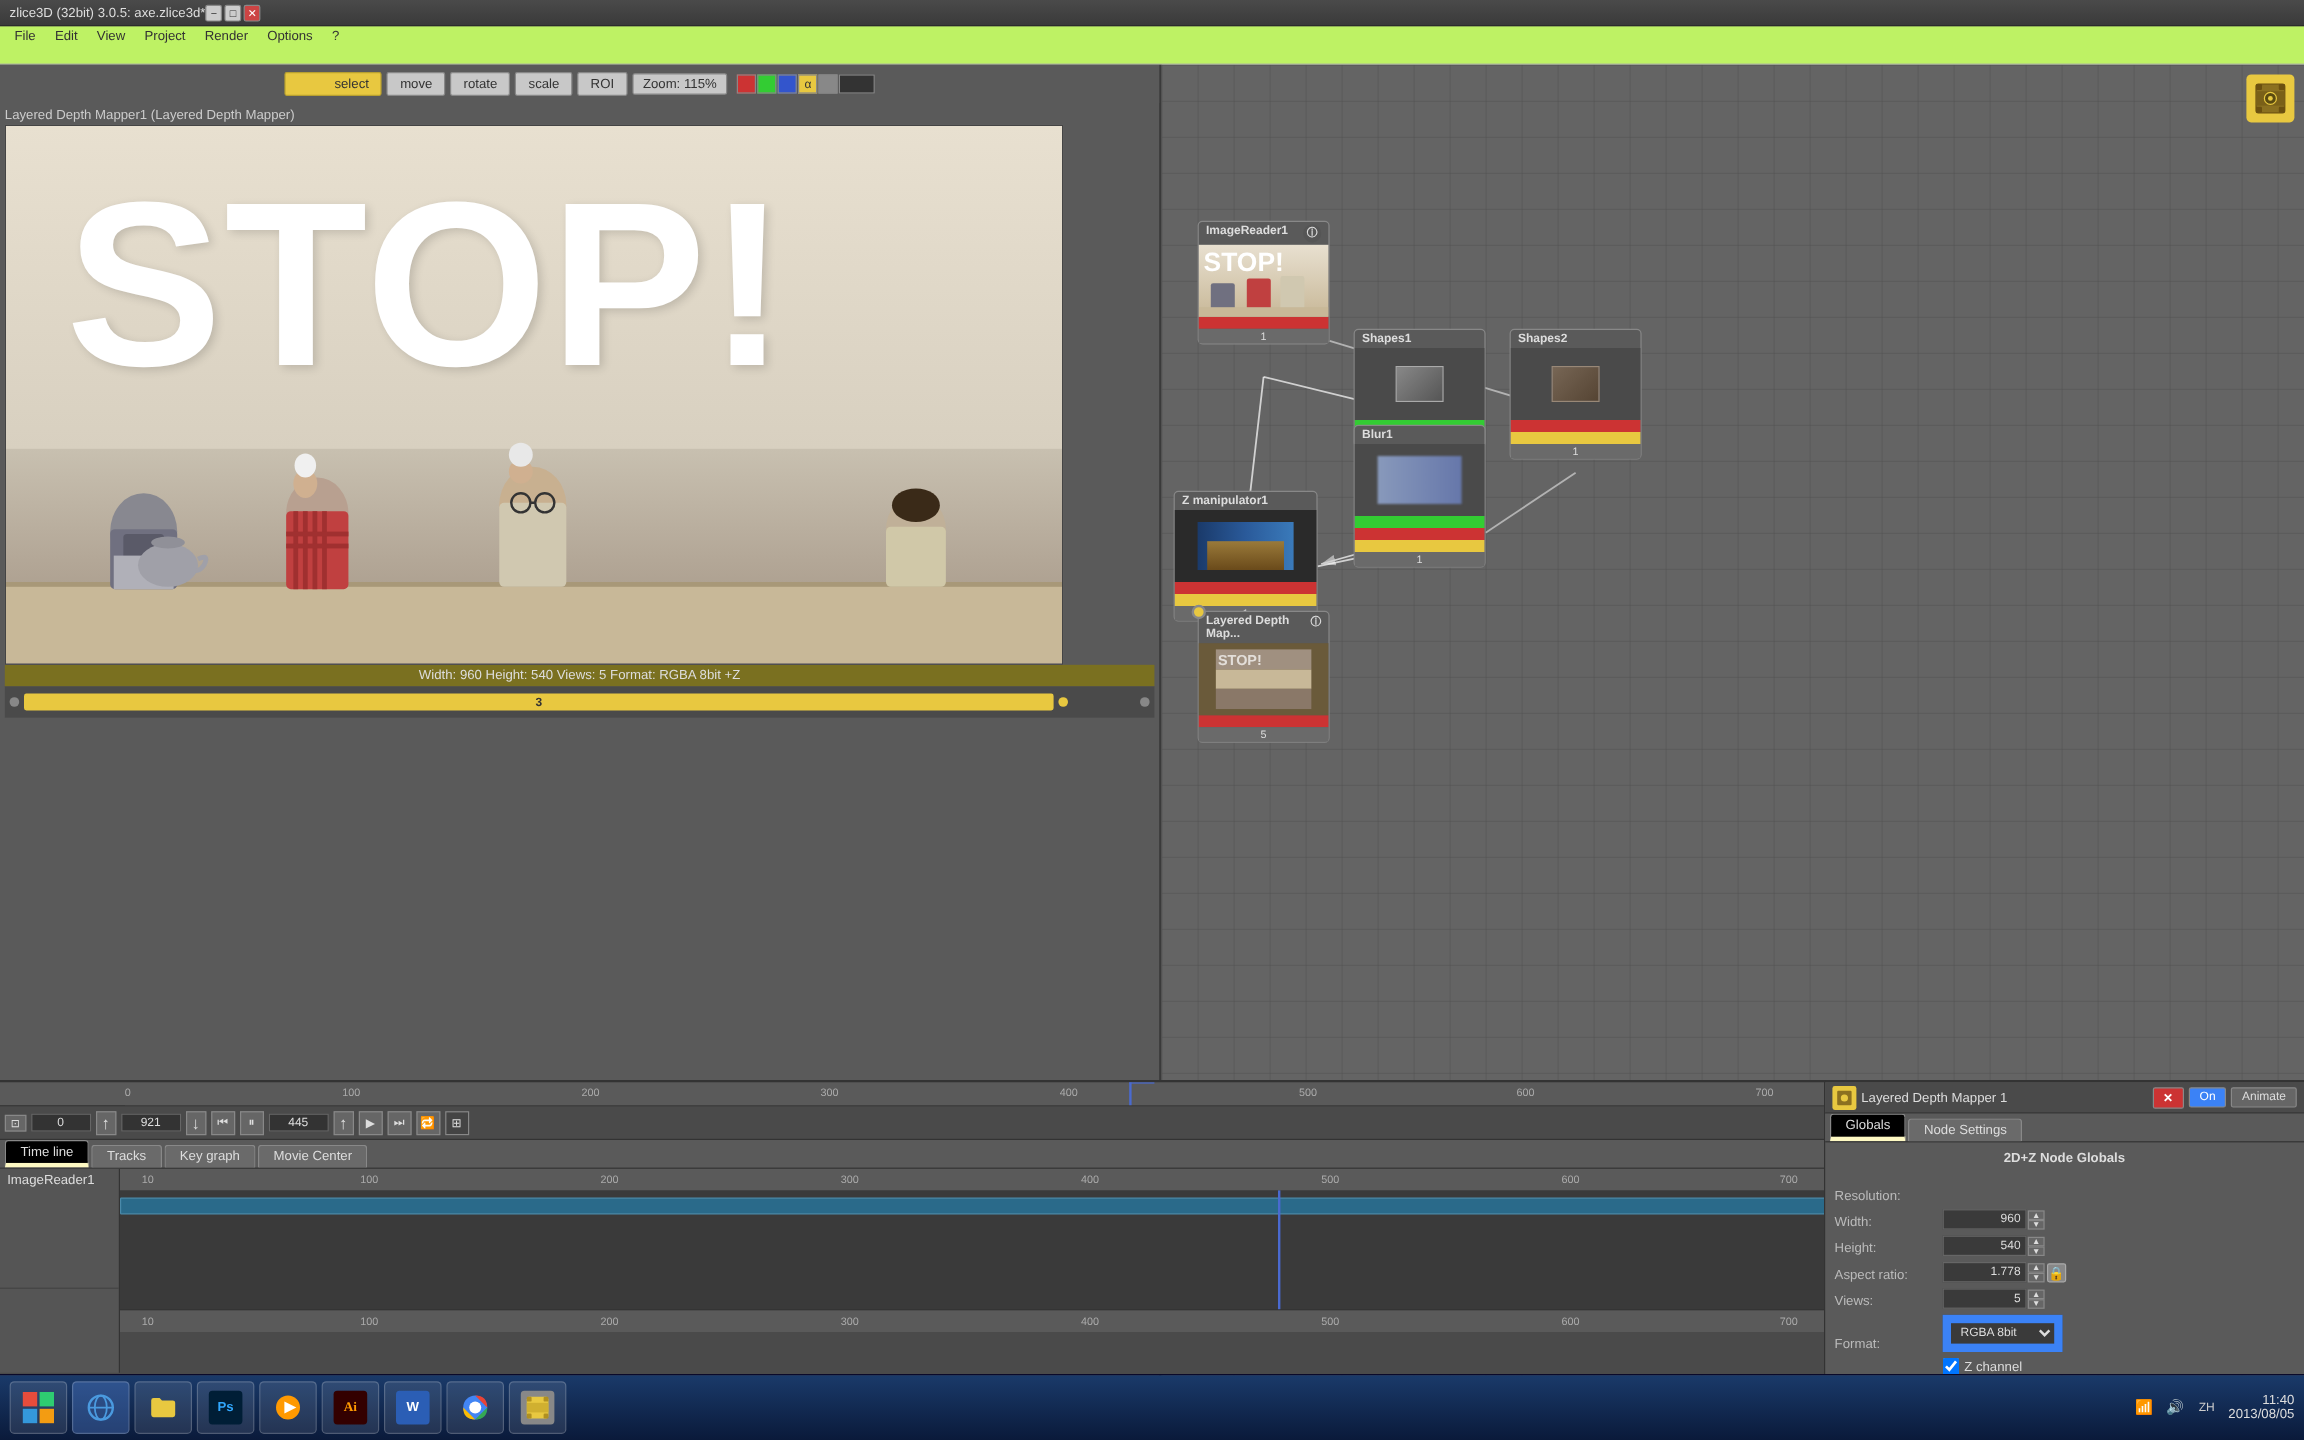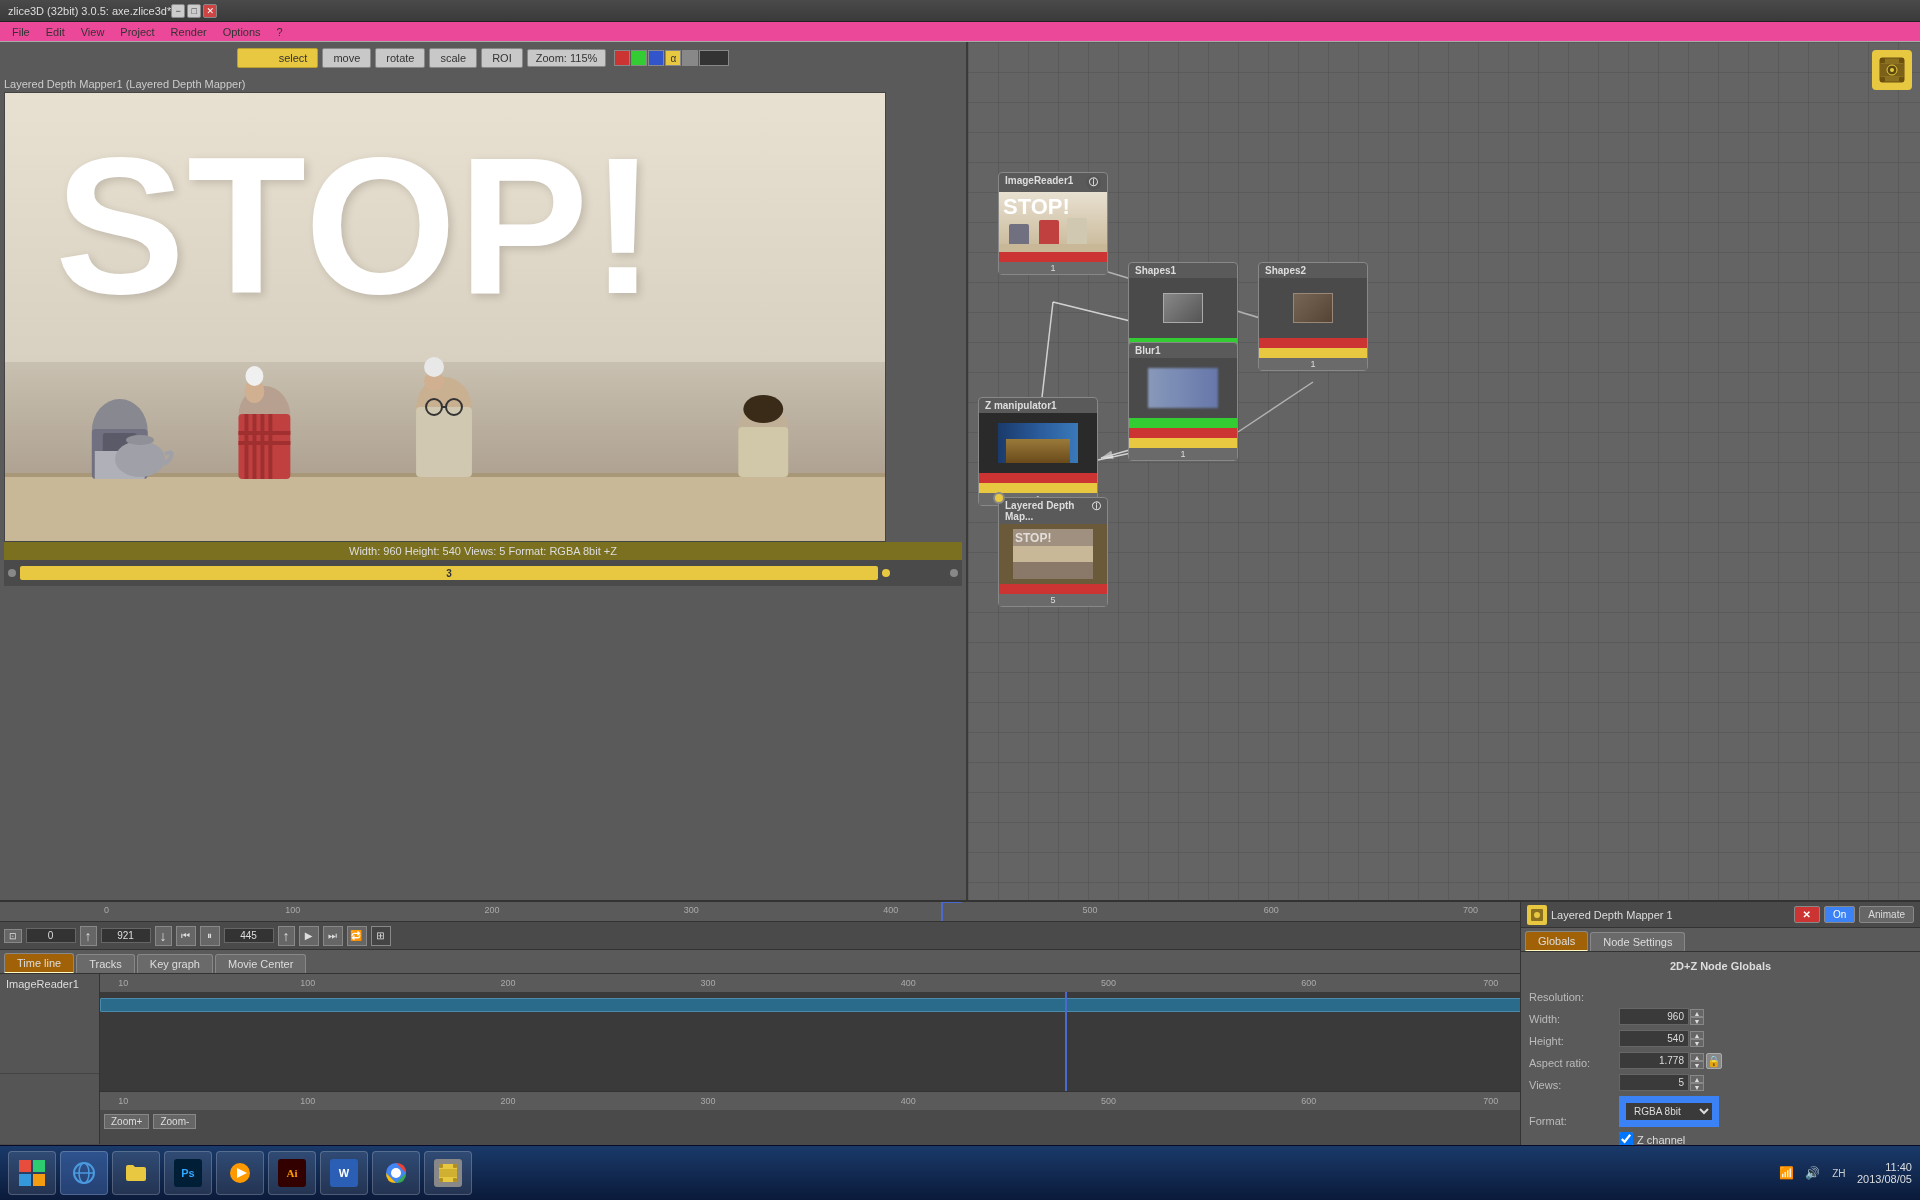--- a/index.html
+++ b/index.html
@@ -7,21 +7,21 @@
 
     
     #titlebar { width: 100%; height: 22px; background: linear-gradient(to bottom, #4a4a4a, #3a3a3a); display: flex; align-items: center; padding: 0 8px; border-bottom: 1px solid #222; }
     #titlebar-controls { display: flex; gap: 2px; }
     .title-btn { width: 14px; height: 14px; border: 1px solid #888; border-radius: 2px; display: flex; align-items: center; justify-content: center; font-size: 9px; cursor: pointer; }
     .title-btn.min { background: #ccc; color: #333; }
     .title-btn.max { background: #ccc; color: #333; }
     .title-btn.close { background: #c44; color: #fff; }
 
     
-    #menubar { width: 100%; height: 20px; background: #ec4899; display: flex; align-items: center; padding: 0 4px; border-bottom: 1px solid #aaa; }
+    #menubar { width: 100%; height: 32px; background: #bef264; display: flex; align-items: flex-start; padding: 0 4px; border-bottom: 1px solid #aaa; }
     .menu-item { padding: 2px 8px; font-size: 11px; color: #333; cursor: pointer; }
 
     
     #main-layout { display: flex; width: 100%; height: calc(1200px - 22px - 20px - 55px); }
 
     
     #left-panel { width: 968px; height: 100%; display: flex; flex-direction: column; background: #5a5a5a; border-right: 2px solid #3a3a3a; }
 
     
     #toolbar { height: 32px; background: #5a5a5a; display: flex; align-items: center; padding: 4px 8px; gap: 4px; justify-content: center; }
@@ -84,21 +84,21 @@
     
     #timeline-section { width: 100%; height: 245px; background: #4a4a4a; border-top: 2px solid #333; position: fixed; bottom: 55px; left: 0; }
     #timeline-ruler { height: 22px; background: #5a5a5a; display: flex; align-items: center; padding: 0 4px; border-bottom: 1px solid #333; position: relative; }
     #timeline-controls { height: 28px; background: #4a4a4a; display: flex; align-items: center; padding: 2px 4px; gap: 4px; border-bottom: 1px solid #333; }
     .tc-btn { padding: 1px 4px; background: #666; border: 1px solid #888; color: #ddd; font-size: 9px; cursor: pointer; }
     .tc-num { background: #333; border: 1px solid #666; color: #ddd; padding: 1px 4px; font-size: 10px; width: 50px; text-align: center; }
     .transport-btn { width: 20px; height: 20px; background: #666; border: 1px solid #888; color: #ddd; display: flex; align-items: center; justify-content: center; cursor: pointer; font-size: 10px; }
 
     #tab-row { height: 24px; background: #5a5a5a; display: flex; align-items: flex-end; padding-left: 4px; border-bottom: 1px solid #333; }
     .tab { padding: 3px 12px; background: #6a6a6a; border: 1px solid #888; border-bottom: none; font-size: 11px; cursor: pointer; margin-right: 2px; color: #ddd; border-radius: 3px 3px 0 0; }
-    .tab.active { background: #a16207; border-bottom: 1px solid #fef9c3; }
+    .tab.active { background: #000000; border-bottom: 4px solid #fef9c3; }
 
     #timeline-content { display: flex; height: 170px; }
     #track-labels { width: 100px; background: #555; border-right: 1px solid #333; }
     .track-label { height: 100px; padding: 4px 6px; font-size: 11px; color: #ddd; border-bottom: 1px solid #444; display: flex; align-items: flex-start; }
     #track-area { flex: 1; position: relative; overflow: hidden; }
     #track-bg { width: 100%; height: 100px; background: #3a3a3a; border-bottom: 1px solid #333; position: relative; }
     #track-bar { position: absolute; top: 6px; left: 0; right: 20px; height: 14px; background: #2a6a8a; border: 1px solid #4a8aaa; border-radius: 1px; }
     #playhead { position: absolute; top: 0; left: 53%; height: 100%; width: 2px; background: #4a6ad0; }
     #zoom-controls { height: 22px; background: #4a4a4a; display: flex; align-items: center; gap: 4px; padding: 0 4px; }
     .zoom-btn { padding: 1px 6px; background: #666; border: 1px solid #888; color: #ddd; font-size: 10px; cursor: pointer; }
@@ -451,24 +451,20 @@
         <span style="position:absolute;left:22%;font-size:9px;color:#aaa;">200</span>
         <span style="position:absolute;left:33%;font-size:9px;color:#aaa;">300</span>
         <span style="position:absolute;left:44%;font-size:9px;color:#aaa;">400</span>
         <span style="position:absolute;left:55%;font-size:9px;color:#aaa;">500</span>
         <span style="position:absolute;left:66%;font-size:9px;color:#aaa;">600</span>
         <span style="position:absolute;left:76%;font-size:9px;color:#aaa;">700</span>
         <span style="position:absolute;left:87%;font-size:9px;color:#aaa;">800</span>
         <span style="position:absolute;left:97%;font-size:9px;color:#aaa;">920</span>
       </div>
 
-      <div id="zoom-controls">
-        <button class="zoom-btn">Zoom+</button>
-        <button class="zoom-btn">Zoom-</button>
-      </div>
     </div>
   </div>
 </div>
 
 <div id="props-panel">
   <div id="props-header">
     <div style="width:20px;height:20px;background:#e8c840;border-radius:2px;display:flex;align-items:center;justify-content:center;">
       <svg width="14" height="14" viewBox="0 0 14 14">
         <rect x="1" y="1" width="12" height="12" rx="1" fill="#8B7020"></rect>
         <circle cx="7" cy="7" r="3" fill="#e8c840"></circle>

